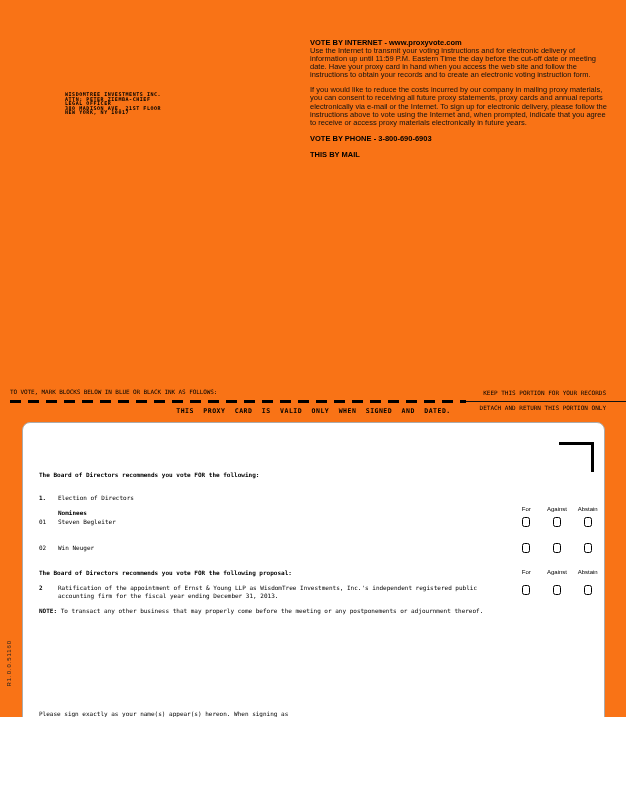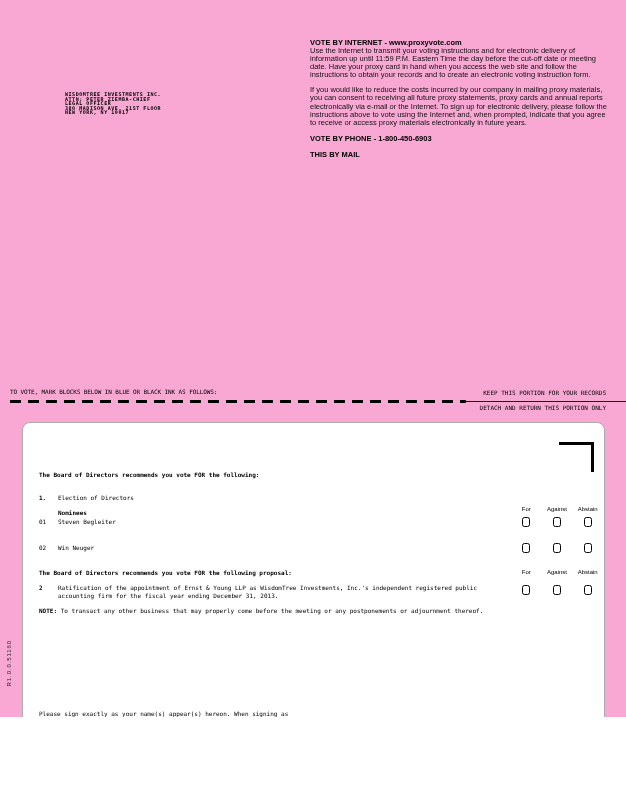--- a/index.html
+++ b/index.html
@@ -1,18 +1,18 @@
 <!DOCTYPE html>
 <html><head>
 <meta charset="utf-8">
 <style>
   * { margin:0; padding:0; box-sizing:border-box; }
   html,body { background:#fff; }
   .page {
-    position:relative; width:626px; height:717px; background:#f9a8d4;
+    position:relative; width:626px; height:717px; background:#f97316;
     overflow:hidden; color:#111;text-decoration:underline;
   }
   .mono { font-family:"DejaVu Sans Mono","Liberation Mono",monospace; }
   .abs { position:absolute; }
 
   
   .recipient {
     left:65px; top:92px;
     font-family:"DejaVu Sans Mono","Liberation Mono",monospace;
     font-weight:bold; font-size:5px; line-height:4.6px; letter-spacing:0.55px;
@@ -93,32 +93,33 @@
 
   <div class="abs instructions">
     <div class="section">
       <h3>VOTE BY INTERNET - www.proxyvote.com</h3>
       <div>Use the Internet to transmit your voting instructions and for electronic delivery of information up until 11:59 P.M. Eastern Time the day before the cut-off date or meeting date. Have your proxy card in hand when you access the web site and follow the instructions to obtain your records and to create an electronic voting instruction form.</div>
     </div>
     <div class="section">
       <div>If you would like to reduce the costs incurred by our company in mailing proxy materials, you can consent to receiving all future proxy statements, proxy cards and annual reports electronically via e-mail or the Internet. To sign up for electronic delivery, please follow the instructions above to vote using the Internet and, when prompted, indicate that you agree to receive or access proxy materials electronically in future years.</div>
     </div>
     <div class="section">
-      <h3>VOTE BY PHONE - 1-800-450-6903</h3>
+      <h3>VOTE BY PHONE - 3-800-690-6903</h3>
     </div>
     <div class="section">
       <h3>THIS BY MAIL</h3>
     </div>
   </div>
 
   <div class="abs mono to-vote">TO VOTE, MARK BLOCKS BELOW IN BLUE OR BLACK INK AS FOLLOWS:</div>
   <div class="abs dashed-line"></div>
   <div class="abs keep-underline"></div>
   <div class="abs mono keep-text">KEEP THIS PORTION FOR YOUR RECORDS</div>
   <div class="abs mono detach-text">DETACH AND RETURN THIS PORTION ONLY</div>
+  <div class="abs mono validity">THIS PROXY CARD IS VALID ONLY WHEN SIGNED AND DATED.</div>
 
   <div class="abs card">
     <div class="abs corner-h"></div>
     <div class="abs corner-v"></div>
 
     <div class="abs mono-txt bold" style="left:16px; top:48px;">The Board of Directors recommends you vote FOR the following:</div>
 
     <div class="abs mono-txt bold" style="left:16px; top:71px;">1.</div>
     <div class="abs mono-txt" style="left:35px; top:71px;">Election of Directors</div>
     <div class="abs mono-txt bold" style="left:35px; top:86px;">Nominees</div>

